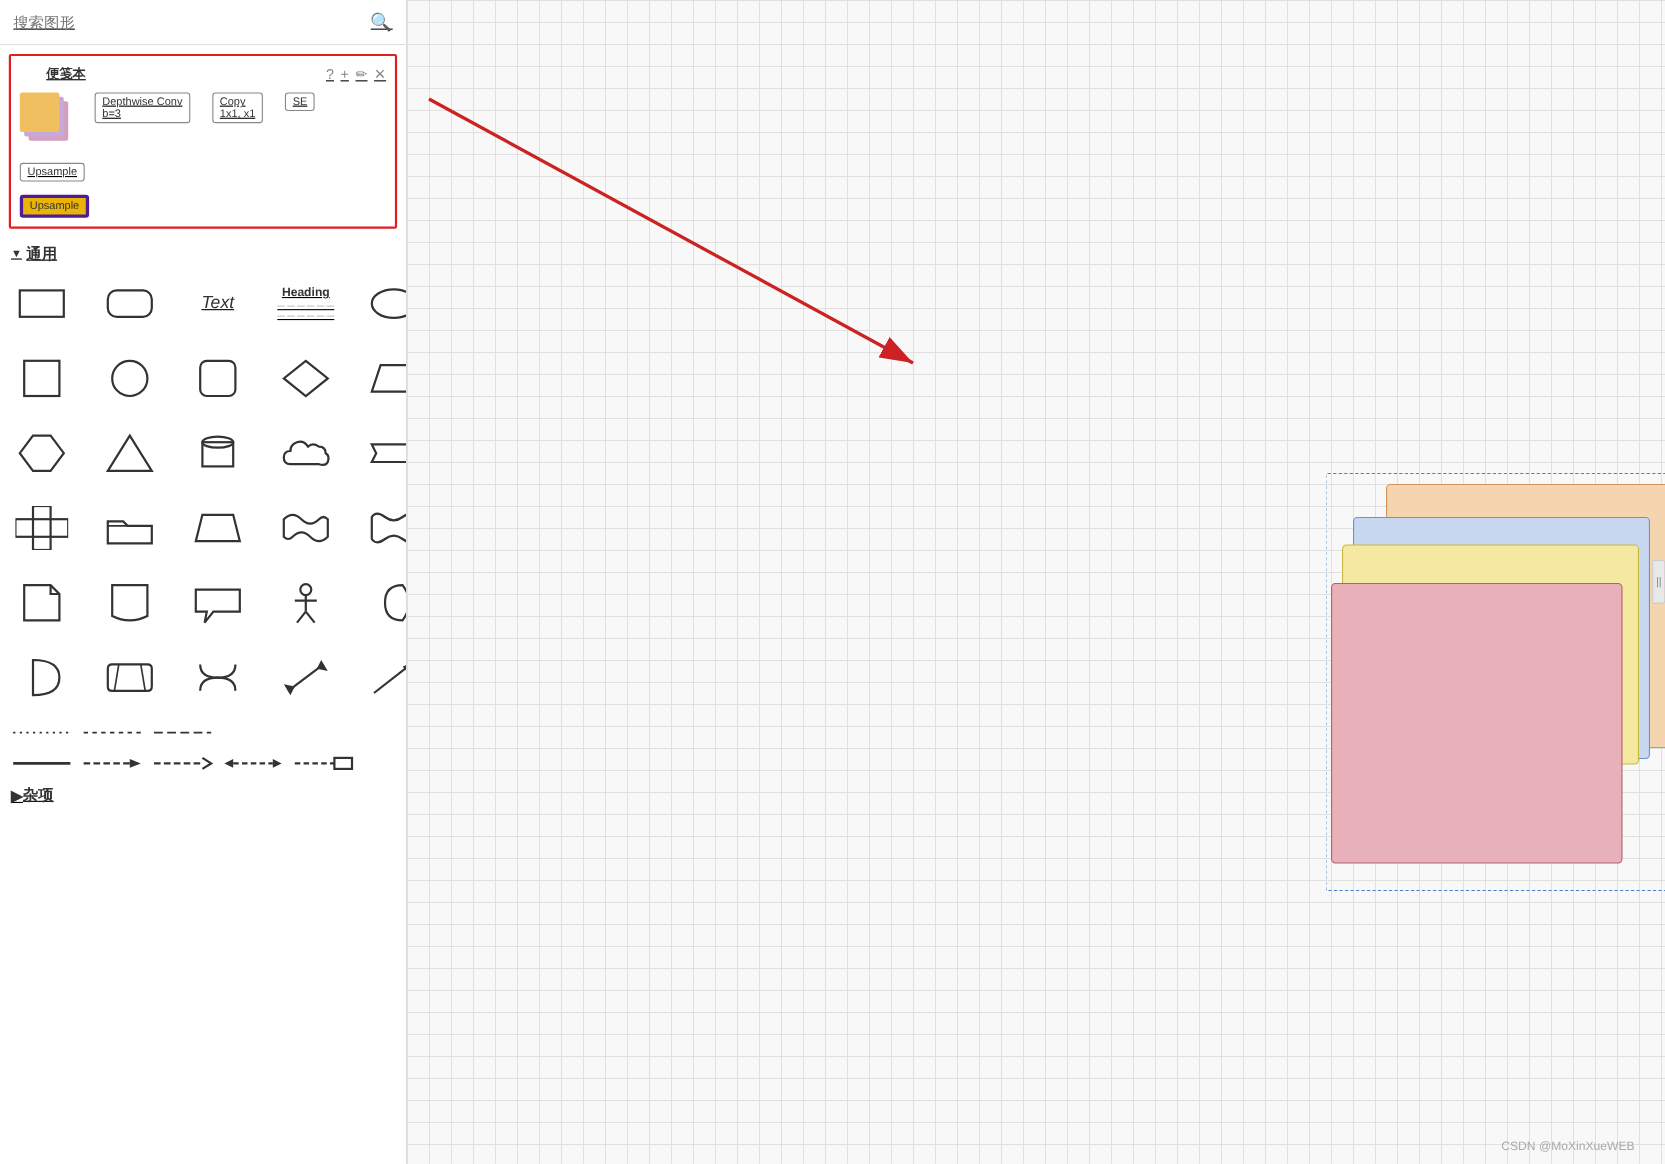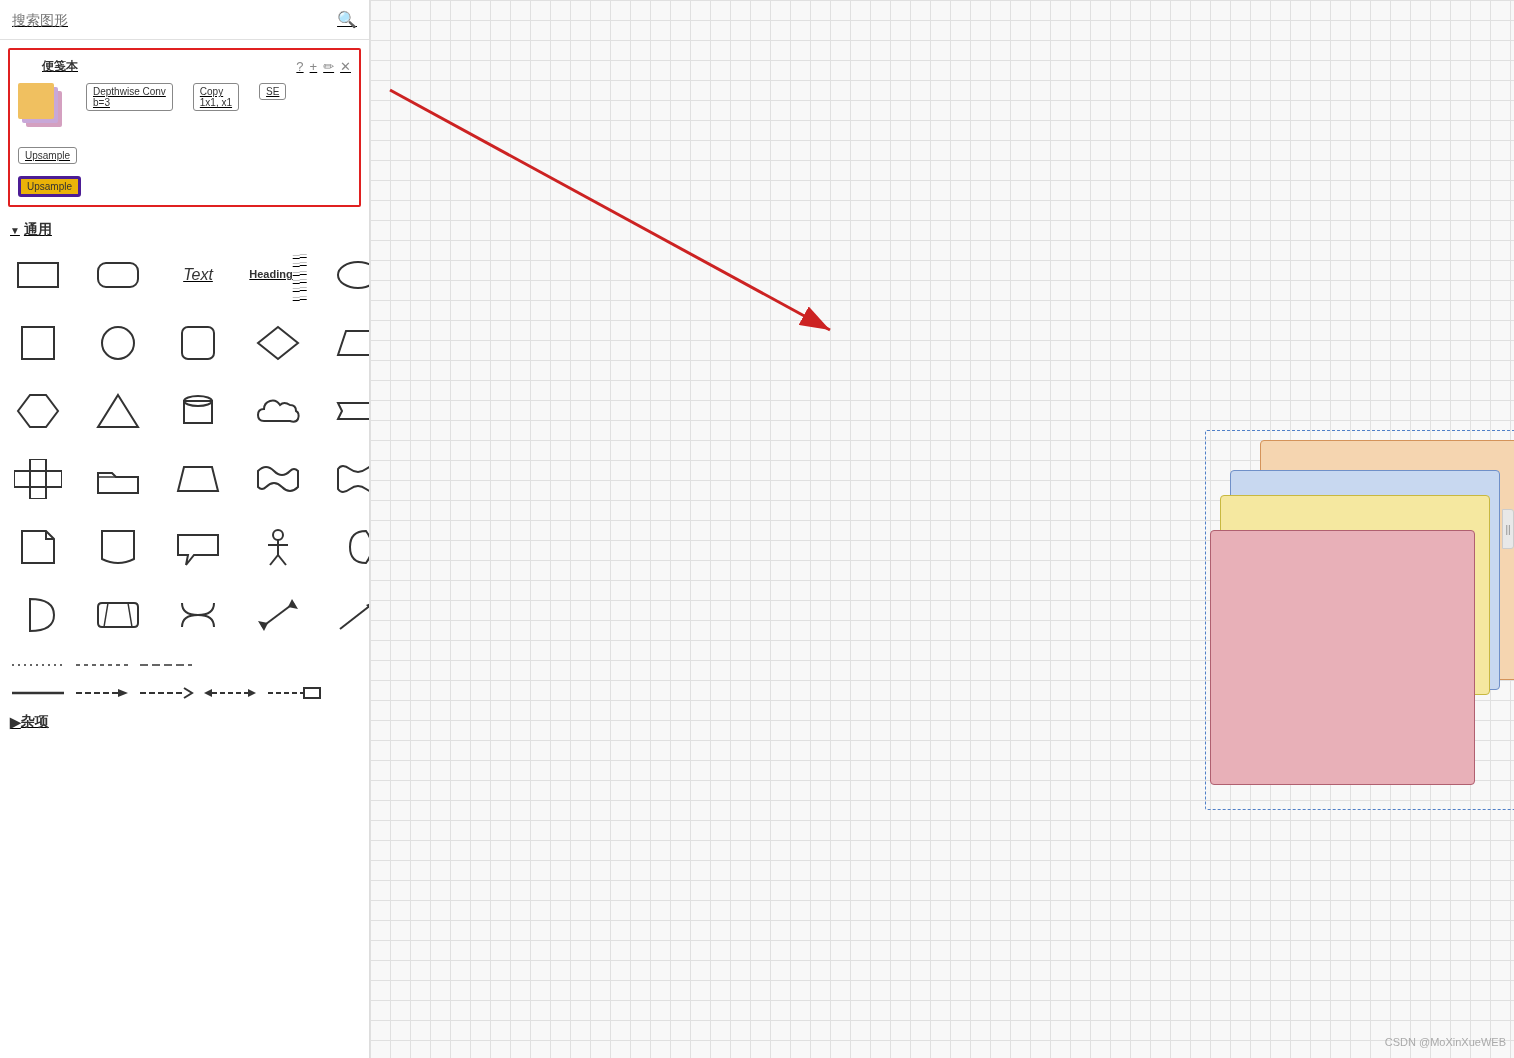--- a/index.html
+++ b/index.html
@@ -147,20 +147,21 @@
     .shape-cell.text-cell {
       font-size: 16px;
       font-style: italic;
       color: #333;
     }
     .shape-cell.heading-cell {
       font-size: 9px;
       color: #555;
       line-height: 1.2;
       text-align: right;
+      flex-direction: column;
     }
 
     
     .line-shapes {
       display: flex;
       flex-wrap: wrap;
       align-items: center;
       padding: 4px 10px;
       gap: 8px;
     }
@@ -267,21 +268,21 @@
       justify-content: center;
       cursor: pointer;
       font-size: 10px;
       color: #888;
     }
 
     
     .watermark {
       position: absolute;
       bottom: 10px;
-      right: 8px;
+      right: 28px;
       font-size: 11px;
       color: #aaa;
     }
 
     
     .misc-section-header {
       display: flex;
       align-items: center;
       padding: 6px 10px;
       font-size: 14px;

